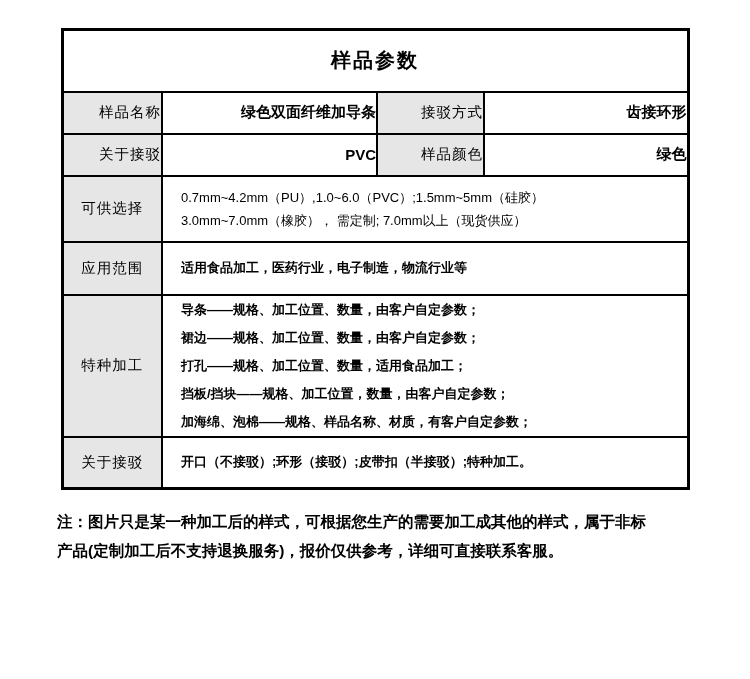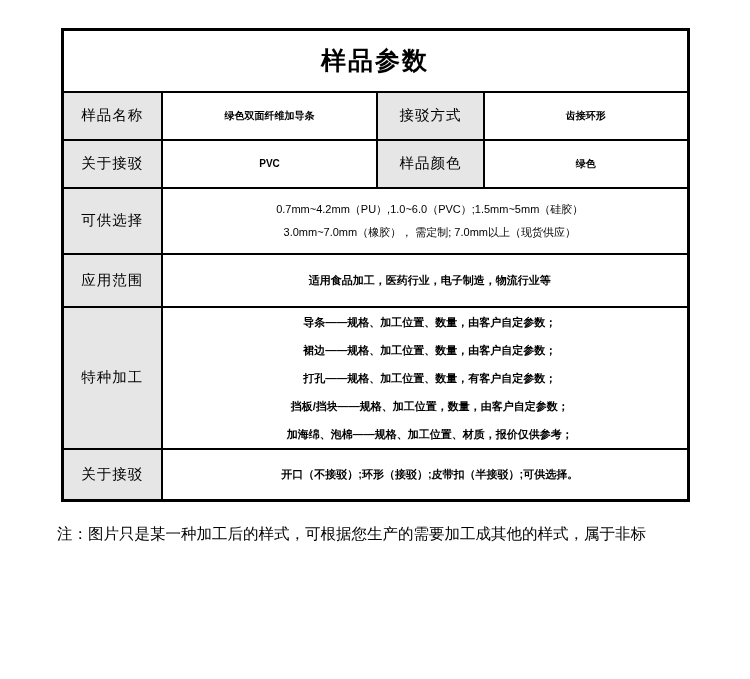--- a/index.html
+++ b/index.html
@@ -28,60 +28,60 @@
     vertical-align: middle;
   }
   .col-l1 { width: 100px; }
   .col-v1 { width: 215px; }
   .col-l2 { width: 107px; }
   .col-v2 { width: 204px; }
 
   td.title-cell {
     height: 62px;
     text-align: center;
-    font-size: 25px;
+    font-size: 20px;
     font-weight: bold;
     letter-spacing: 2px;
   }
   td.label {
     background: #e6e6e6;
     text-align: center;
     font-size: 14.5px;
     font-weight: normal;
     letter-spacing: 1px;
   }
   td.value {
     text-align: center;
-    font-size: 10px;
+    font-size: 15px;
     font-weight: bold;
   }
-  tr.r-pair td { height: 48px; }
+  tr.r-pair td { height: 42px; text-align: right; }
   tr.r-thick td { height: 66px; }
   tr.r-app td { height: 53px; }
   tr.r-special td { height: 140px; }
   tr.r-joint td { height: 52px; }
 
   td.longtext {
-    text-align: center;
+    text-align: left;
     padding-left: 18px;
     padding-right: 8px;
-    font-size: 11px;
+    font-size: 13px;
     margin-left: 22px;
   }
   td.thick-text { font-weight: normal; line-height: 23px; }
   td.app-text { font-weight: 600; font-family: Liberation Serif, serif; }
   td.special-text { font-weight: 600; line-height: 28px; }
   td.joint-text { font-weight: 600; }
 
   .note {
     width: 636px;
     margin: 17px auto 0;
     margin-left: 57px;
     font-size: 15.5px;
-    font-weight: 400;
+    font-weight: 700;
     line-height: 29px;
     text-align: left;
   }
 </style>
 </head>
 <body>
 
 <div class="page">
 
   <table class="spec">
@@ -121,30 +121,31 @@
       <tr class="r-app">
         <td class="label">应用范围</td>
         <td class="longtext app-text" colspan="3">适用食品加工，医药行业，电子制造，物流行业等</td>
       </tr>
 
       <tr class="r-special">
         <td class="label">特种加工</td>
         <td class="longtext special-text" colspan="3">
           <div>导条——规格、加工位置、数量，由客户自定参数；</div>
           <div>裙边——规格、加工位置、数量，由客户自定参数；</div>
-          <div>打孔——规格、加工位置、数量，有客户自定参数；</div>
+          <div>打孔——规格、加工位置、数量，适用食品加工；</div>
           <div>挡板/挡块——规格、加工位置，数量，由客户自定参数；</div>
-          <div>加海绵、泡棉——规格、加工位置、材质，报价仅供参考；</div>
+          <div>加海绵、泡棉——规格、样品名称、材质，有客户自定参数；</div>
         </td>
       </tr>
 
       <tr class="r-joint">
         <td class="label">关于接驳</td>
-        <td class="longtext joint-text" colspan="3">开口（不接驳）;环形（接驳）;皮带扣（半接驳）;可供选择。</td>
+        <td class="longtext joint-text" colspan="3">开口（不接驳）;环形（接驳）;皮带扣（半接驳）;特种加工。</td>
       </tr>
     </tbody>
   </table>
 
   <div class="note">
     <div>注：图片只是某一种加工后的样式，可根据您生产的需要加工成其他的样式，属于非标</div>
+    <div>产品(定制加工后不支持退换服务)，报价仅供参考，详细可直接联系客服。</div>
   </div>
 
 </div>
 
 </body></html>

